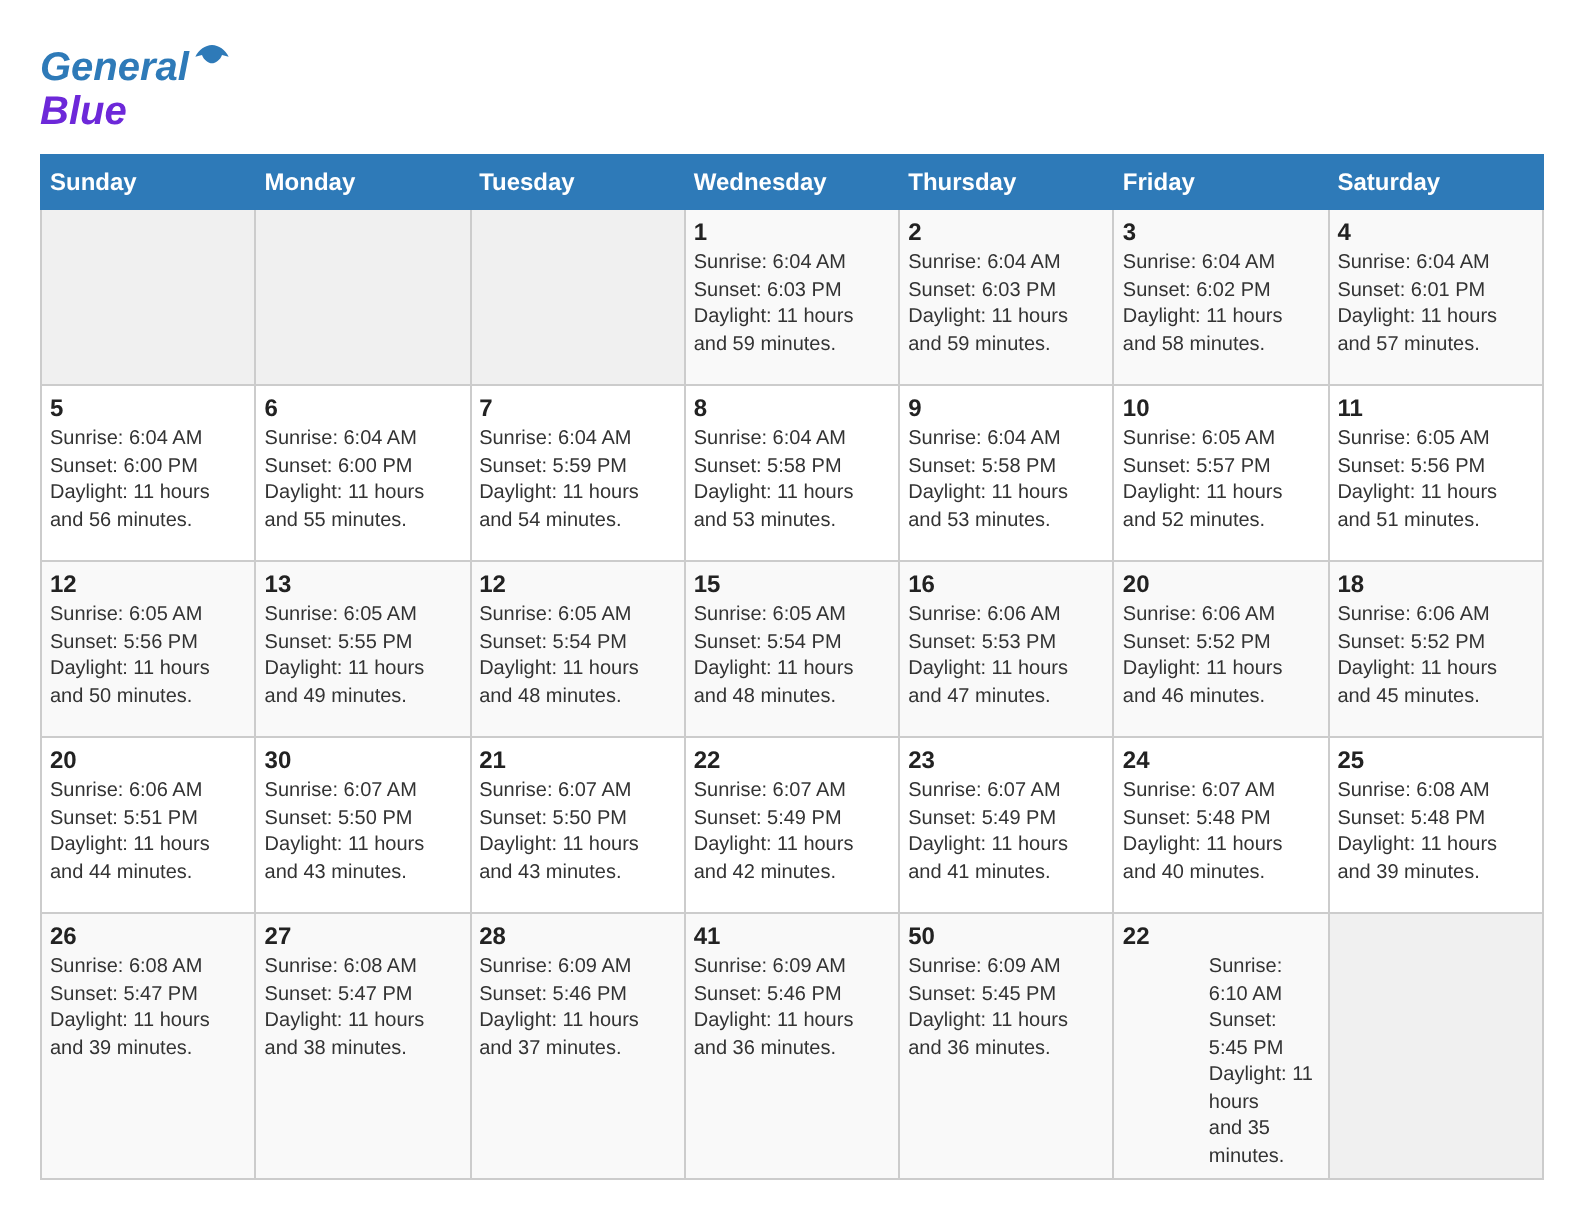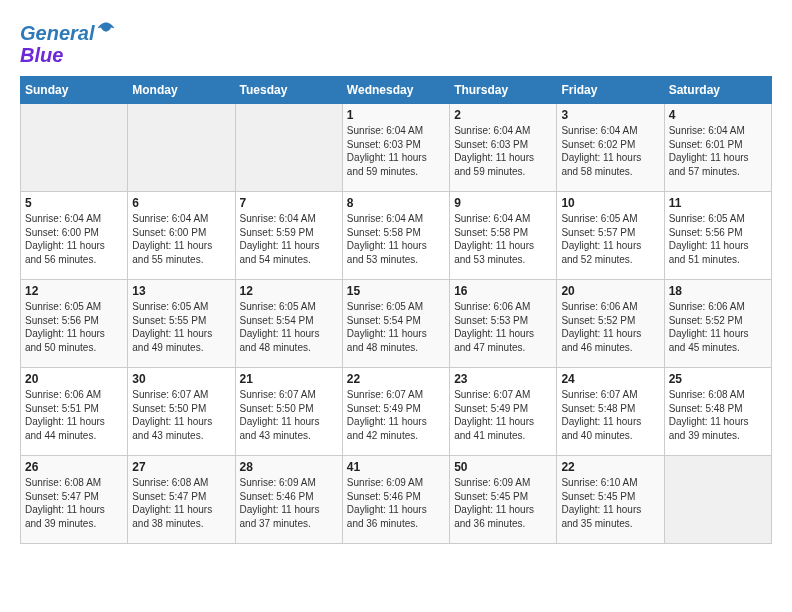--- a/index.html
+++ b/index.html
@@ -342,21 +342,21 @@
         </td>
         <td>
           <div class="day-num">50</div>
           <div class="day-info" style="white-space: pre-line;">Sunrise: 6:09 AM
 Sunset: 5:45 PM
 Daylight: 11 hours
 and 36 minutes.</div>
         </td>
         <td>
           <div class="day-num">22</div>
-          <div class="day-info" style="white-space: pre-line;">Sunrise: 6:10 AM
+          <div class="day-info" style="white-space: pre-line; margin-left: 43px;">Sunrise: 6:10 AM
 Sunset: 5:45 PM
 Daylight: 11 hours
 and 35 minutes.</div>
         </td>
         <td class="empty"></td>
       </tr>
     </tbody>
 </table>
 
 </body></html>

